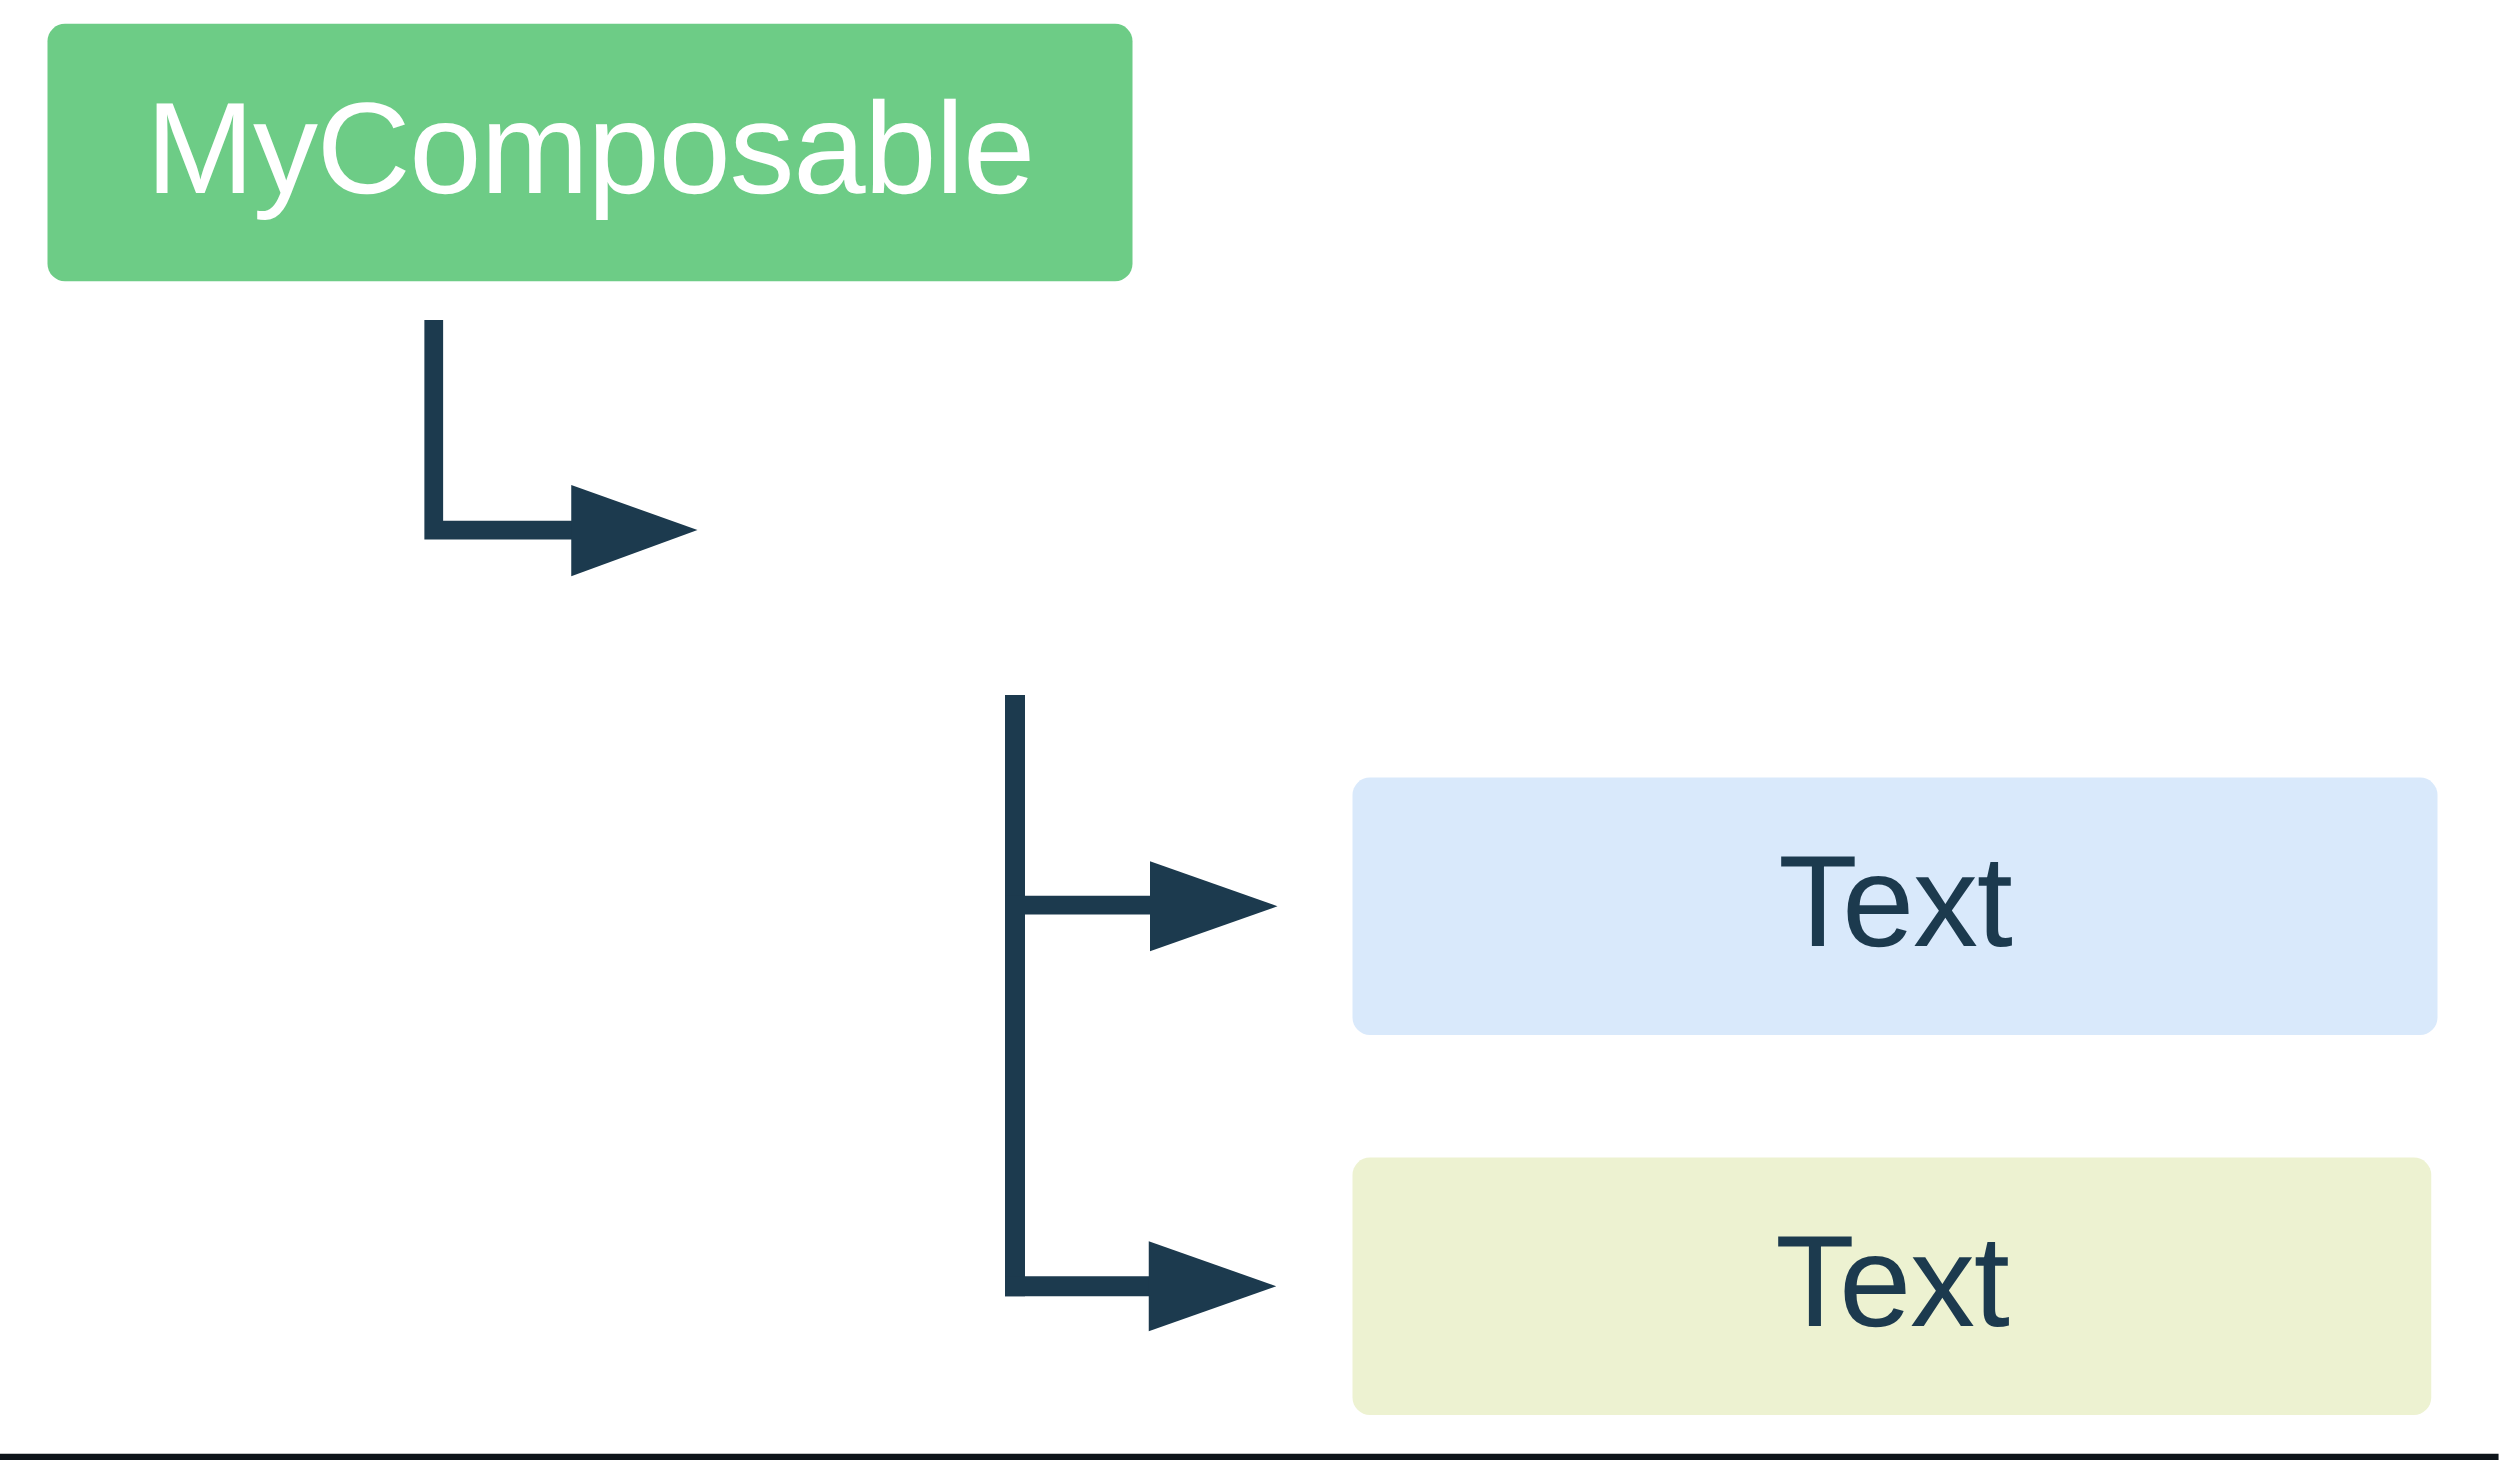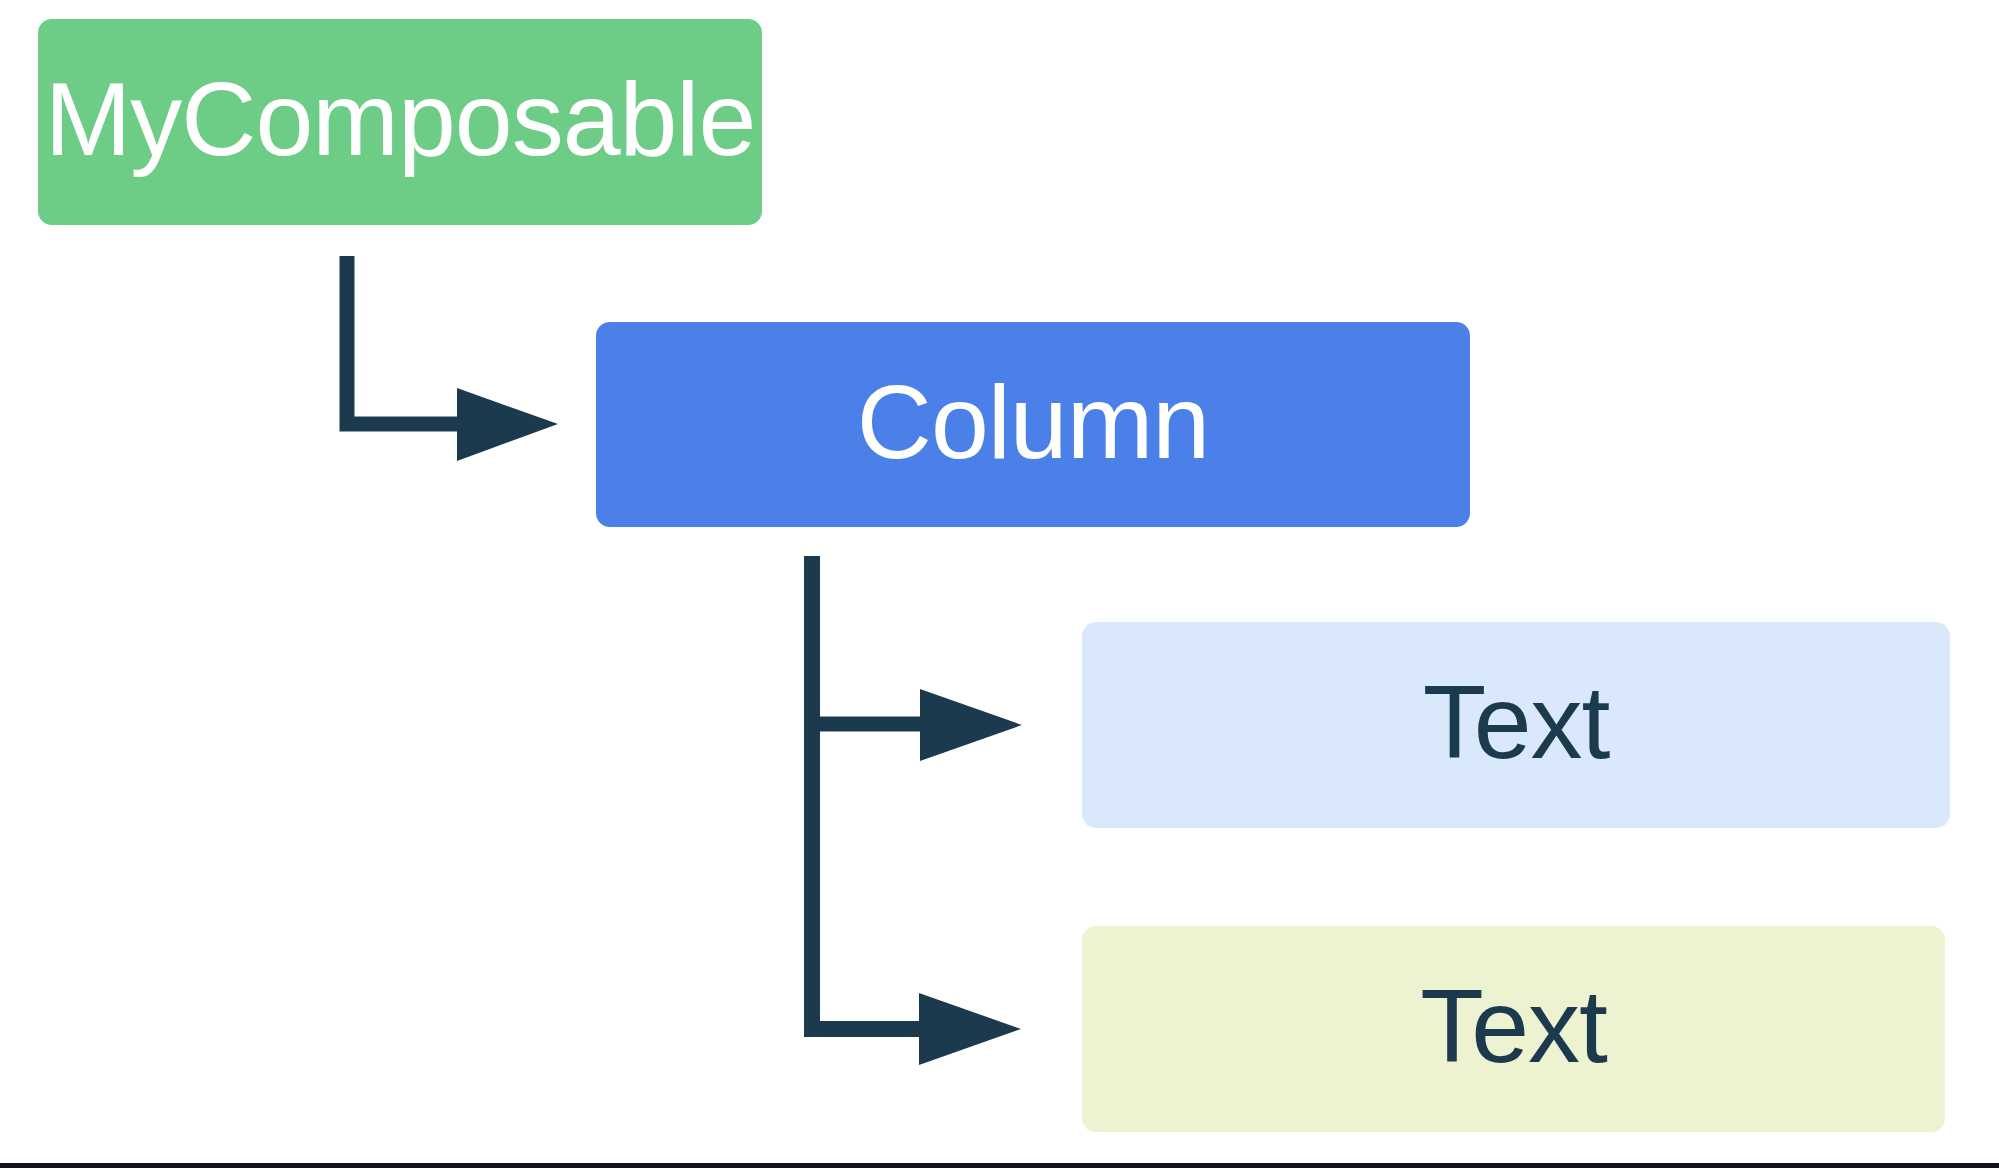--- a/index.html
+++ b/index.html
@@ -35,21 +35,21 @@
     border-radius: 14px;
   }
   .node-label {
     font-size: 104px;
     font-weight: 400;
     letter-spacing: -1px;
     line-height: 1;
     white-space: nowrap;
     padding-bottom: 6px;
   }
-  #node-mycomposable { left: 38px;   top: 19px;  width: 724px; height: 206px; }
+  #node-mycomposable { left: 38px;   top: 19px;  width: 868px; height: 206px; }
   #node-column       { left: 596px;  top: 322px; width: 874px; height: 205px; }
   #node-text-1       { left: 1082px; top: 622px; width: 868px; height: 206px; }
   #node-text-2       { left: 1082px; top: 926px; width: 863px; height: 206px; }
   .bottom-border {
     position: absolute;
     left: 0;
     top: 1163px;
     width: 1999px;
     height: 5px;
   }
@@ -78,23 +78,20 @@
     <g>
       <path class="conn-line" stroke-width="16" d="M804,1029 H923" stroke="#1C3A4E"></path>
       <polygon points="919,993 919,1065 1021,1029" fill="#1C3A4E"></polygon>
     </g>
   </svg>
 
   <div class="node" id="node-mycomposable" style="background-color: rgb(109, 204, 134); color: rgb(255, 255, 255);">
     <span class="node-label">MyComposable</span>
   </div>
 
-  <div class="node" id="node-column" style="background-color: rgb(74, 128, 232); color: rgb(255, 255, 255);">
-    <span class="node-label">Column</span>
-  </div>
 
   <div class="node" id="node-text-1" style="background-color: rgb(217, 233, 251); color: rgb(28, 58, 78);">
     <span class="node-label">Text</span>
   </div>
 
   <div class="node" id="node-text-2" style="background-color: rgb(237, 242, 209); color: rgb(28, 58, 78);">
     <span class="node-label">Text</span>
   </div>
 
   <div class="bottom-border" style="background-color: rgb(14, 20, 26);"></div>

